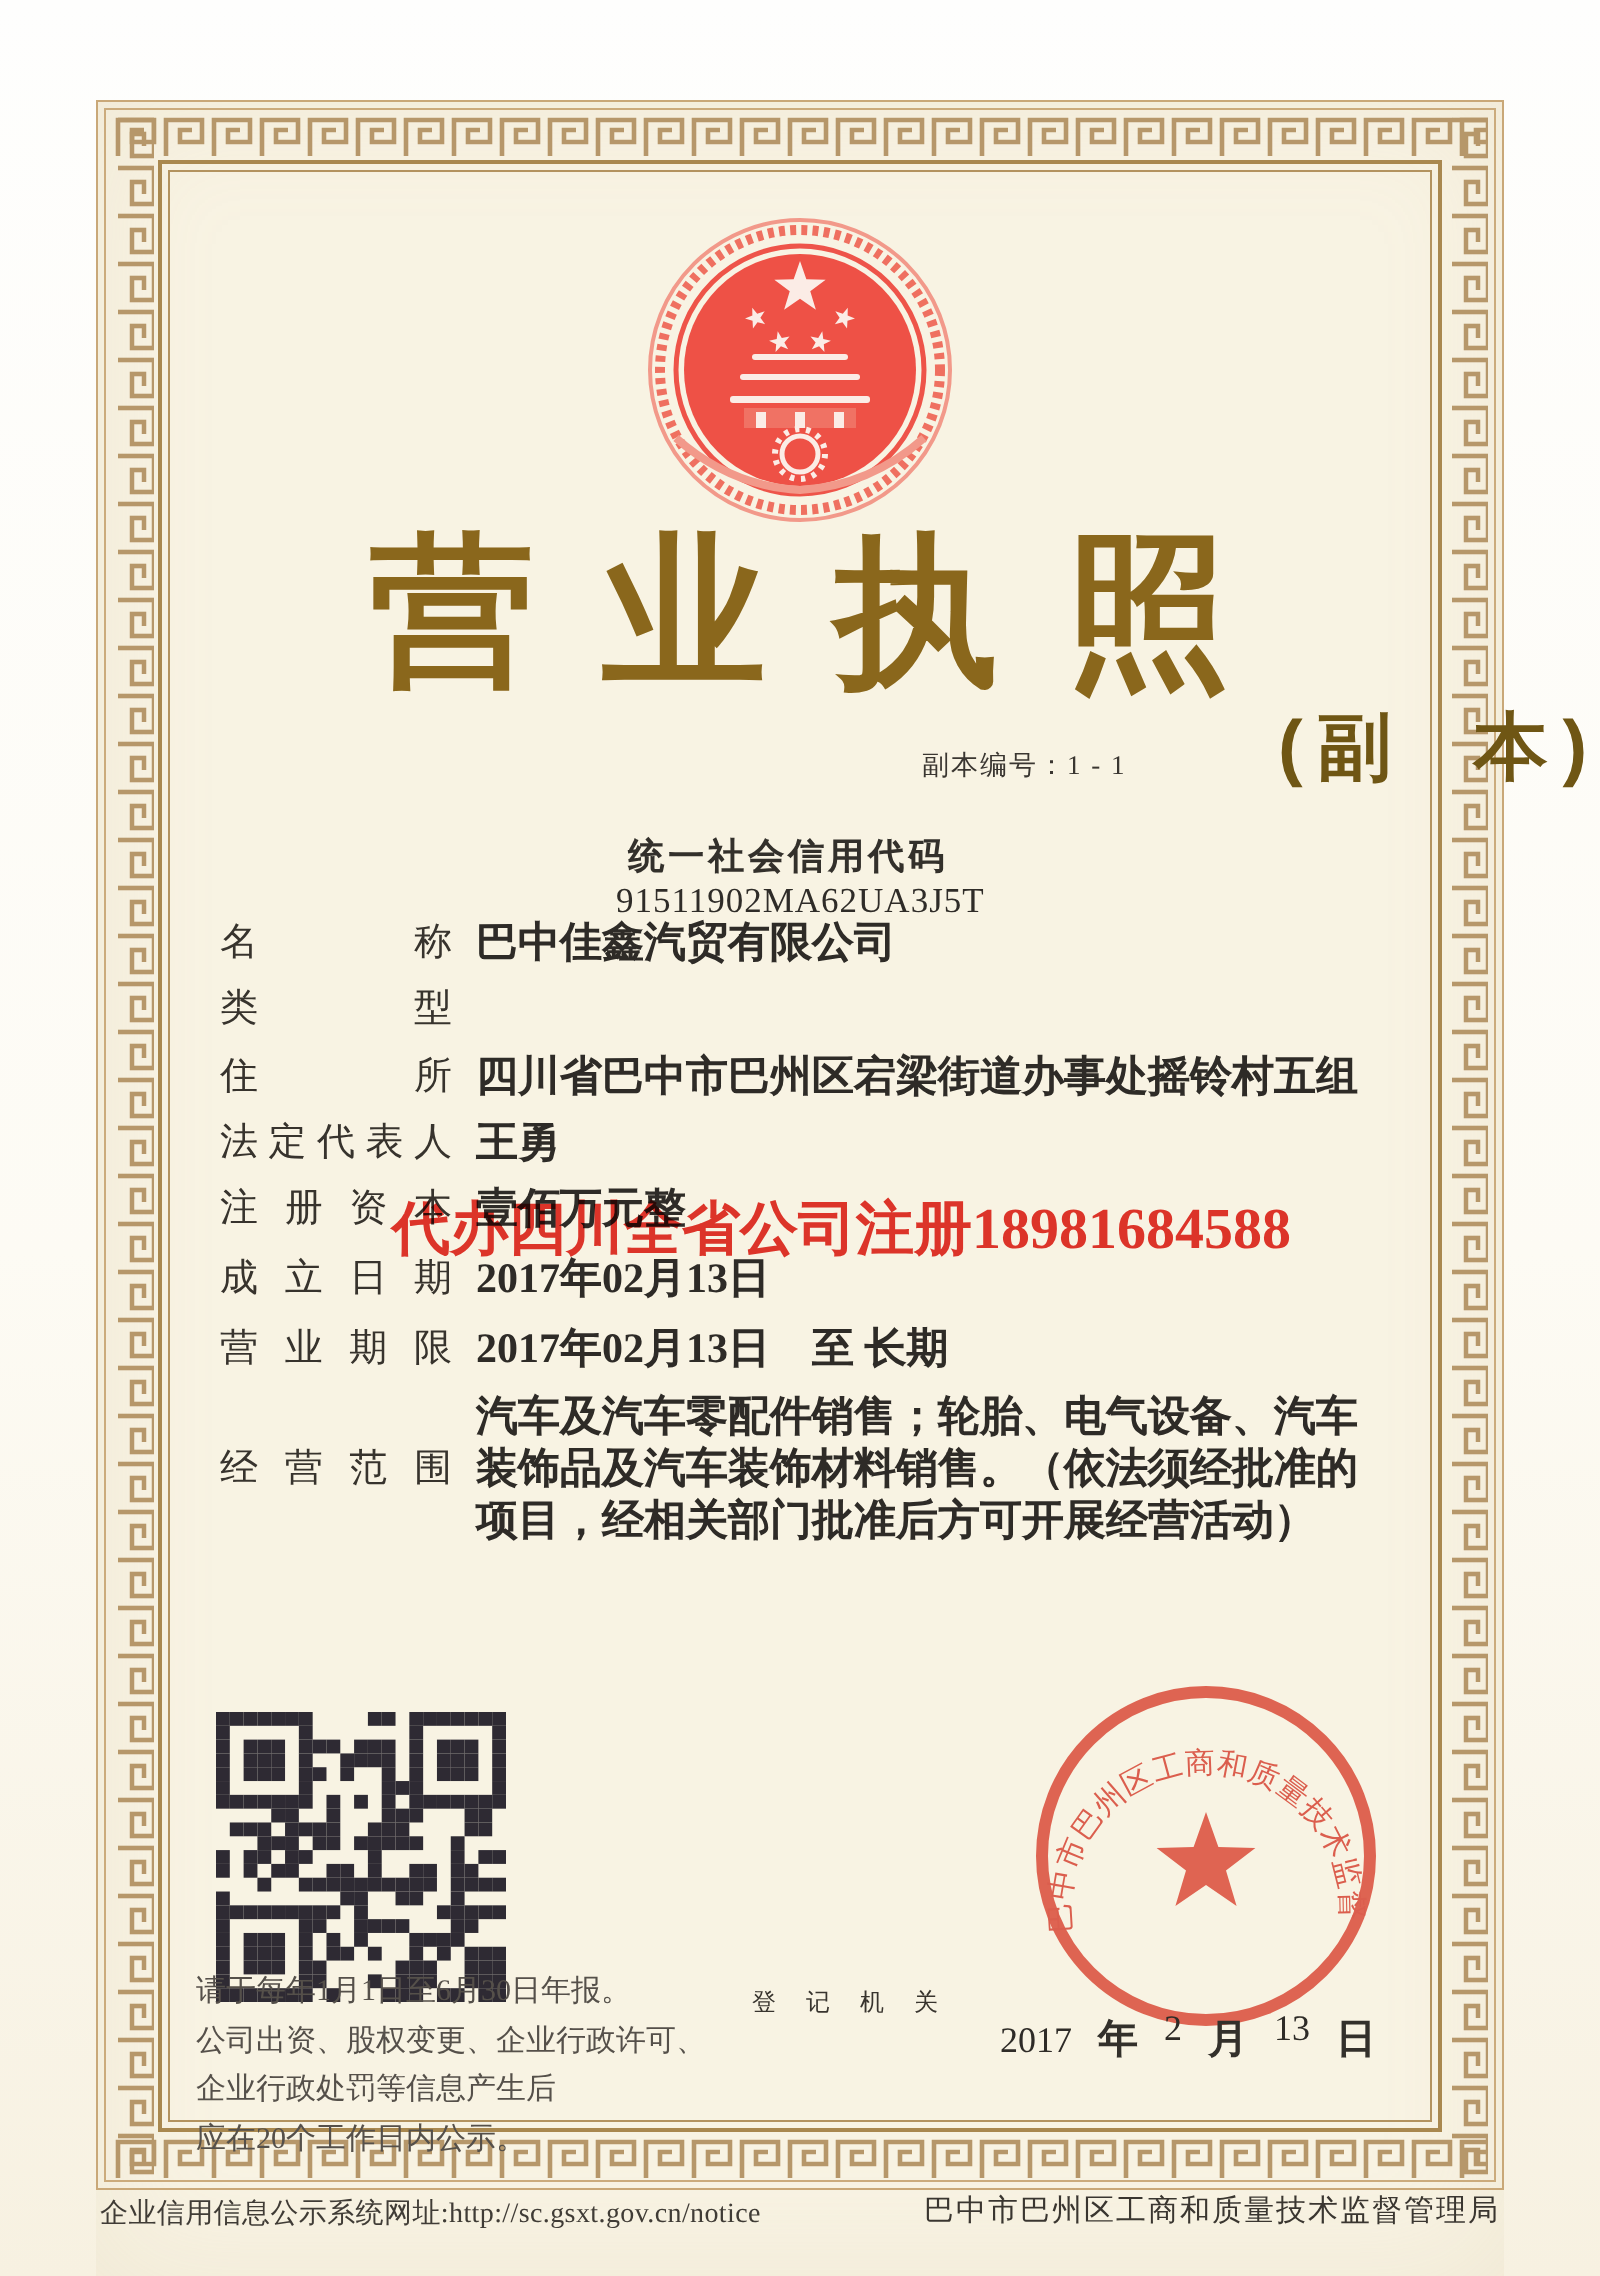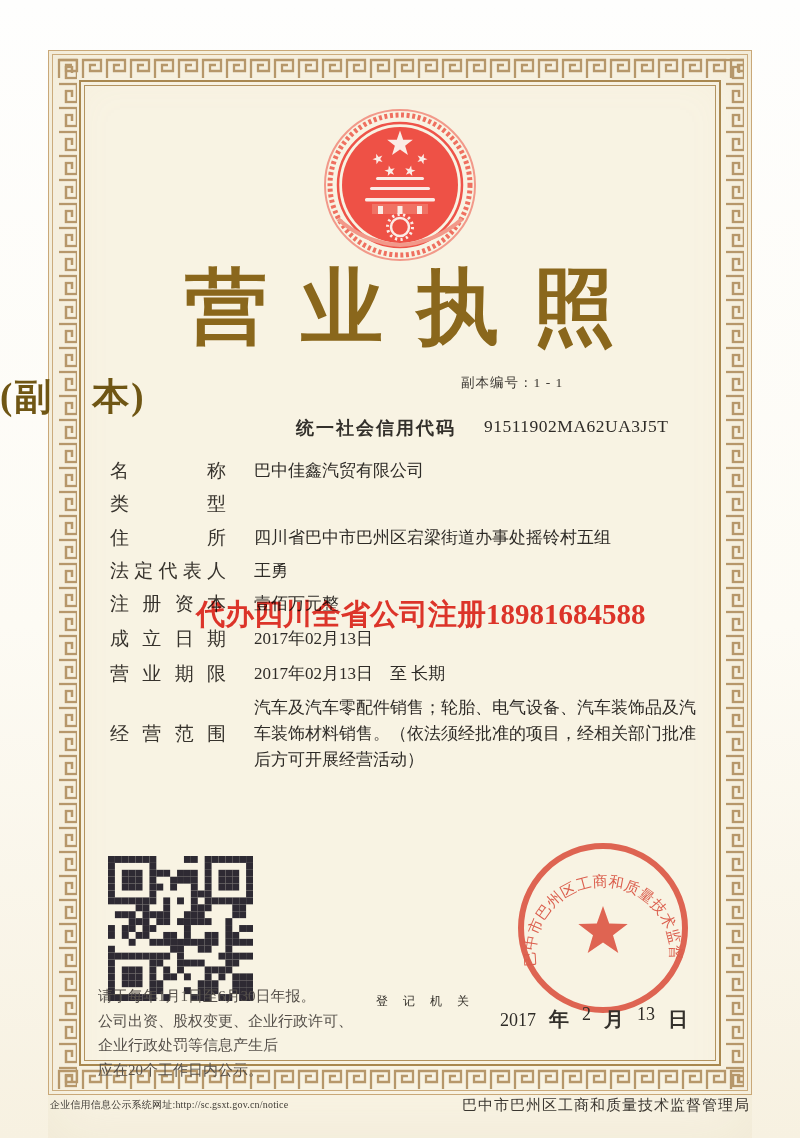--- a/index.html
+++ b/index.html
@@ -18,51 +18,51 @@
   .m-top{left:56px;right:56px;top:57px;height:21px;}
   .m-bot{left:56px;right:56px;top:1068px;height:21px;}
   .m-left{left:56px;top:57px;width:21px;height:1032px;}
   .m-right{right:56px;top:57px;width:21px;height:1032px;}
   .mstrip svg{width:100%;height:100%;display:block;}
   
   .emblem{position:absolute;left:320px;top:103px;}
   .title{position:absolute;left:0;right:0;top:262px;text-align:center;
          font-family:"Liberation Sans",sans-serif;font-weight:bold;
          font-size:82px;letter-spacing:34px;padding-left:34px;color:#8a671c;line-height:1.1;}
-  .copy-label{position:absolute;left:0;right:0;top:372px;text-align:left;
-         font-size:37px;font-weight:bold;color:#6f5614;letter-spacing:2px;}
+  .copy-label{position:absolute;left:0;right:0;top:349px;text-align:right;
+         font-size:37px;font-weight:bold;color:#6f5614;letter-spacing:2px;font-family:Liberation Mono, monospace;}
   .copy-number{position:absolute;left:461px;top:374px;font-size:13.5px;color:#3a3631;letter-spacing:1px;}
-  .credit-row{position:absolute;left:296px;top:416px;display:flex;align-items:flex-start;}
+  .credit-row{position:absolute;left:296px;top:416px;display:flex;align-items:center;flex-direction:column;}
   .credit-label{font-family:"Liberation Sans",sans-serif;font-weight:bold;font-size:18px;
          letter-spacing:2px;color:#33302b;}
-  .credit-value{font-size:17.5px;margin-left:28px;color:#2f2c28;letter-spacing:.5px;}
+  .credit-value{font-size:17.5px;margin-left:12px;color:#2f2c28;letter-spacing:.5px;}
   
   .fields{position:absolute;left:110px;top:452px;width:600px;}
   .frow{position:absolute;left:0;display:flex;align-items:center;}
   .flabel{display:inline-block;width:116px;font-family:"Liberation Sans",sans-serif;
           font-size:19px;color:#37332d;text-align:justify;text-align-last:justify;flex:none;}
-  .fvalue{margin-left:28px;font-size:17px;color:#2e2b27;width:452px;line-height:26px;}
+  .fvalue{margin-left:12px;font-size:21px;color:#2e2b27;width:452px;line-height:26px;font-weight:bold;}
   .r0{top:6px}.r1{top:39px}.r2{top:73px}.r3{top:106px}.r4{top:139px}.r5{top:174px}.r6{top:209px}.r7{top:243px}
   
   .watermark{position:absolute;left:196px;top:585px;font-size:29px;font-weight:bold;
          white-space:nowrap;color:#e1251c;mix-blend-mode:multiply;opacity:.92;letter-spacing:0;margin-top:10px;}
   
   .qr{position:absolute;left:108px;top:856px;}
   
   .reg-label{position:absolute;left:376px;top:993px;font-family:"Liberation Sans",sans-serif;
          font-size:12px;color:#38342e;letter-spacing:15px;}
   .stamp{position:absolute;left:503px;top:828px;mix-blend-mode:multiply;opacity:.9;}
   .date-row{position:absolute;left:500px;top:1006px;display:flex;align-items:baseline;
          font-size:20px;color:#33302b;text-align:center;}
   .date-num{font-size:18px;color:#2e2b27;}
   .d-raise{transform:translateY(-6px);}
   .du{margin-left:13px;margin-right:13px;font-weight:600;}
   
   .note{position:absolute;left:98px;top:984px;font-size:15px;line-height:24.5px;color:#55504a;}
-  .footer-left{position:absolute;left:50px;top:1098px;font-size:10px;color:#403c36;letter-spacing:.2px;font-family:Liberation Serif, serif;}
+  .footer-left{position:absolute;left:50px;top:1098px;font-size:14px;color:#403c36;letter-spacing:.2px;font-family:Liberation Serif, serif;}
   .footer-right{position:absolute;right:50px;top:1096px;font-size:15px;color:#3a3630;letter-spacing:1px;}
 </style>
 </head>
 <body>
 
 <div class="page">
   <div class="paper"></div>
 
   <svg width="0" height="0" style="position:absolute">
     <defs>

